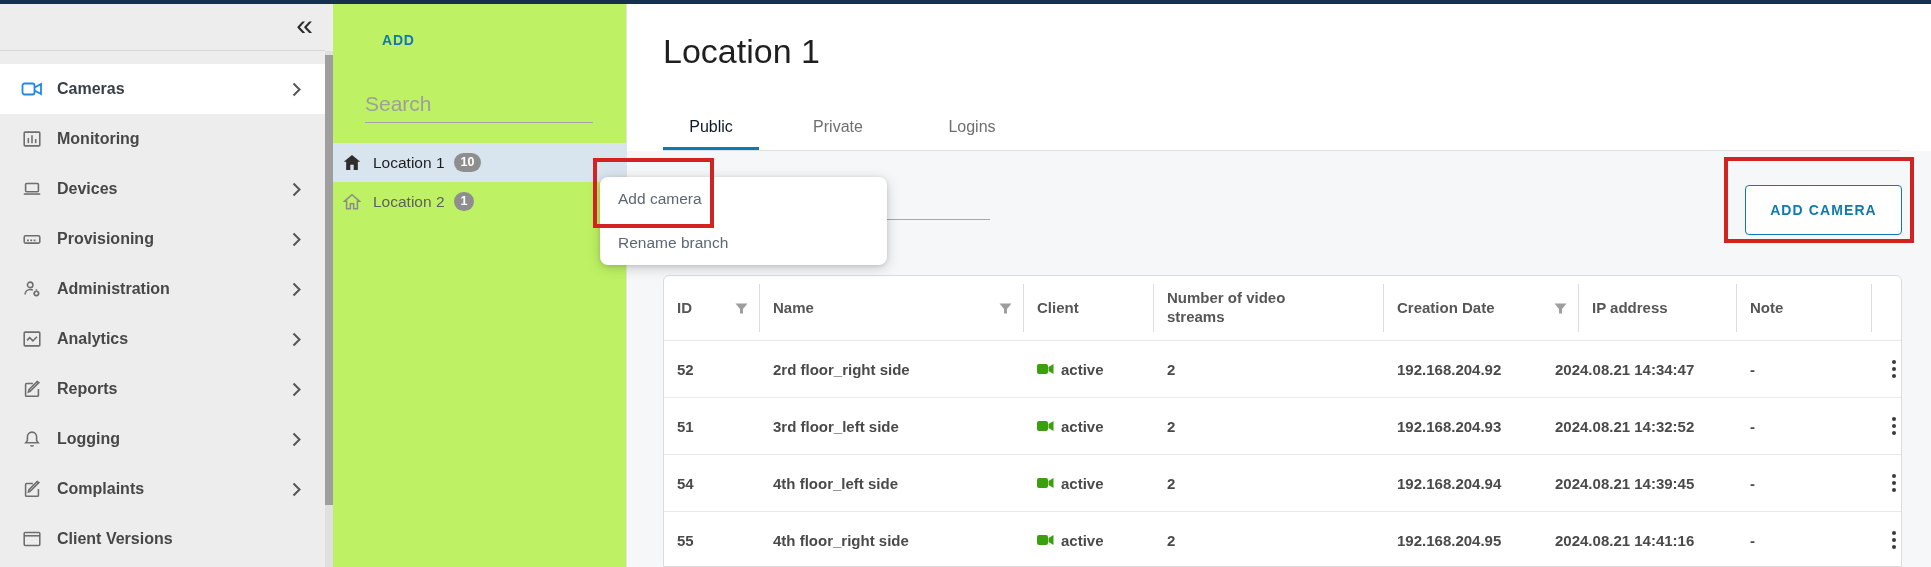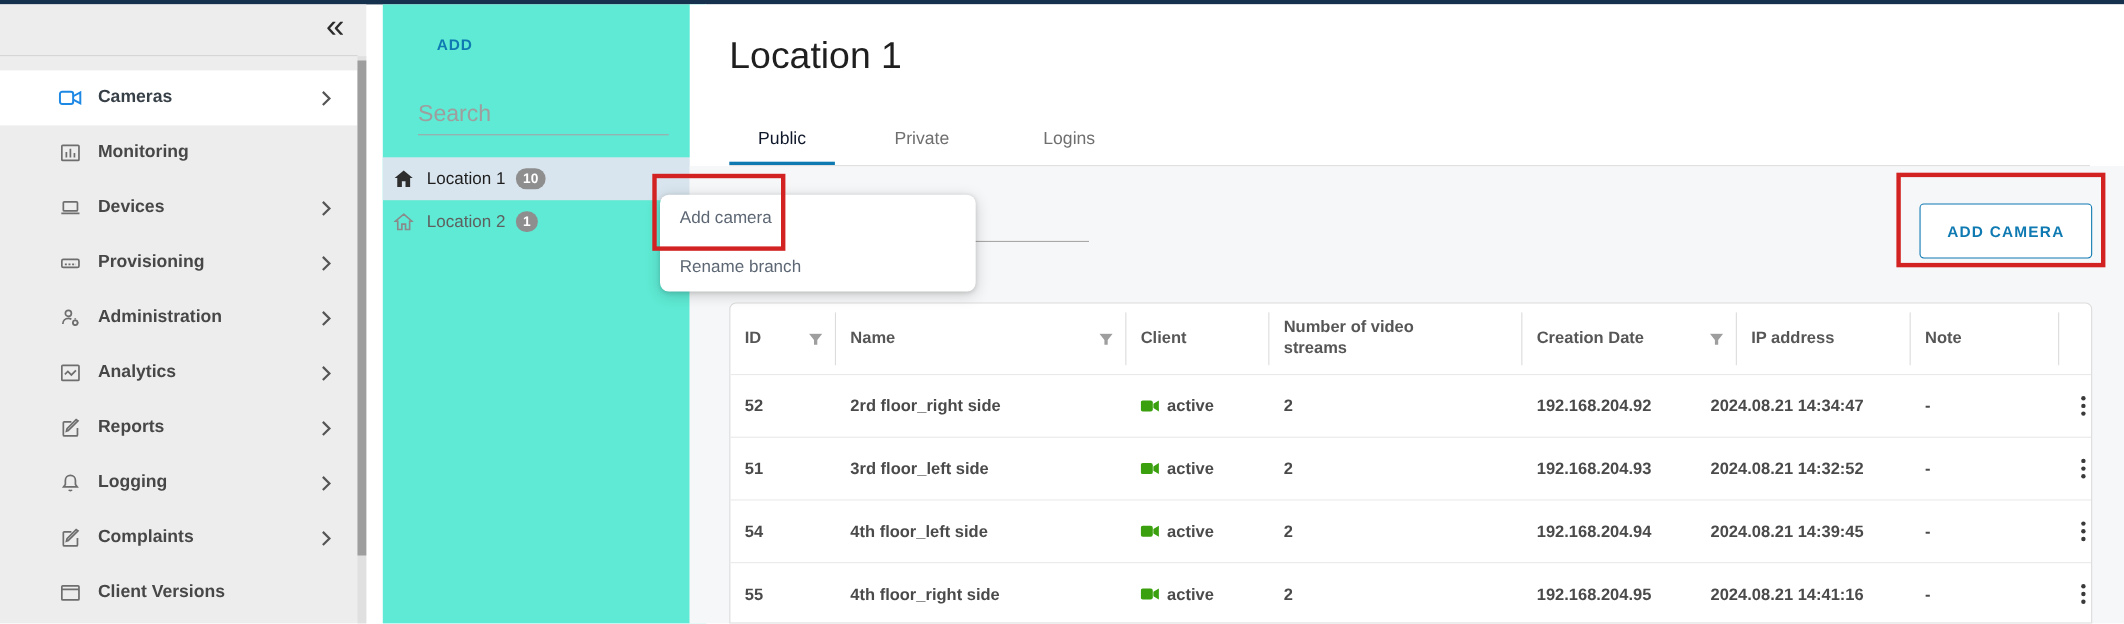--- a/index.html
+++ b/index.html
@@ -6,30 +6,30 @@
   .stage{position:relative;width:1931px;height:567px;overflow:hidden;background:#fff;
          font-family:"Liberation Sans",sans-serif;}
   
   .topbar{position:absolute;left:0;top:0;width:1931px;height:4px;background:#16314d;}
 
   
   .sidebar{position:absolute;left:0;top:4px;width:333px;height:563px;background:#ededed;}
   .collapse{position:absolute;top:6px;right:20px;font-size:30px;color:#2b2b2b;line-height:1;cursor:pointer;}
   .sidebar-divider{position:absolute;top:46px;left:0;width:325px;height:1px;background:#d6d6d6;}
   .nav{position:absolute;top:60px;left:0;width:325px;}
-  .nav-item{height:50px;display:flex;align-items:center;padding-left:52px;color:#474747;
+  .nav-item{height:50px;display:flex;align-items:center;padding-left:20px;color:#474747;
             font-weight:bold;font-size:16px;cursor:pointer;}
   .nav-item.selected{background:#ffffff;color:#373f47;}
   .nav-icon{width:24px;height:24px;margin-right:13px;display:flex;align-items:center;justify-content:center;flex:none;}
   .chev{margin-left:auto;margin-right:24px;display:flex;align-items:center;}
   .sb-track{position:absolute;right:0;top:47px;width:8px;height:516px;background:#e0e0e0;}
   .sb-thumb{position:absolute;right:0;top:51px;width:8px;height:450px;background:#9e9e9e;}
 
   
-  .tree{position:absolute;left:348px;top:4px;width:294px;height:563px;background:#5eead4;
+  .tree{position:absolute;left:333px;top:4px;width:294px;height:563px;background:#bef264;
         border-right:1px solid #e4e4e4;box-sizing:border-box;}
   .add-link{position:absolute;left:49px;top:28px;color:#0f7ab2;font-weight:bold;font-size:14px;
             letter-spacing:0.8px;cursor:pointer;}
   .search-wrap{position:absolute;left:32px;top:82px;width:228px;}
   .search-wrap input{width:100%;border:none;outline:none;background:transparent;font-size:21px;
             color:#444;padding:6px 0;border-bottom:1px solid #a5a5a5;font-family:inherit;}
   .search-wrap input::placeholder{color:#9e9e9e;}
   .tree-item{position:absolute;left:0;width:294px;height:39px;display:flex;align-items:center;
              padding-left:10px;box-sizing:border-box;font-size:15.5px;color:#5f5f5f;cursor:pointer;}
   .tree-item .home{margin-right:12px;display:flex;align-items:center;}

